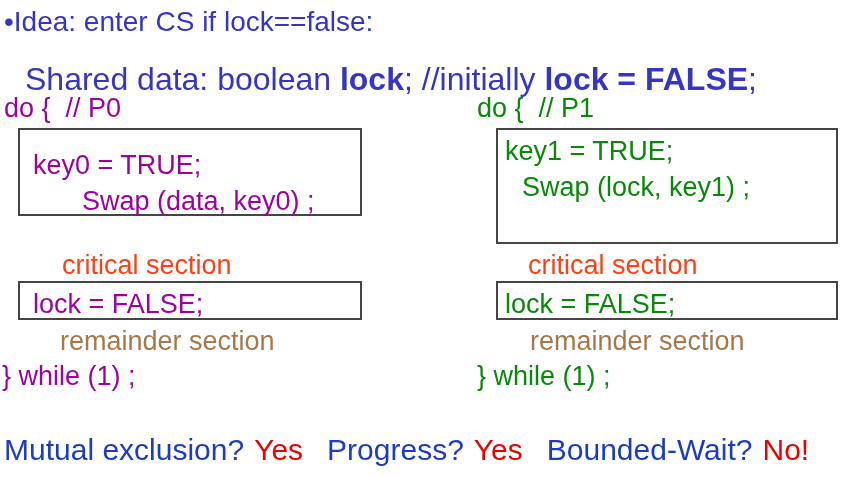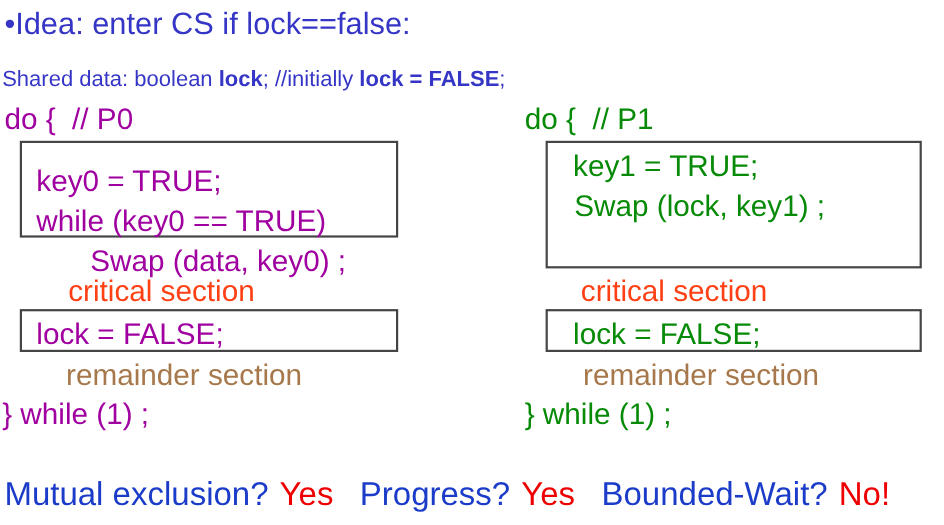--- a/index.html
+++ b/index.html
@@ -2,33 +2,33 @@
 <html style="--blue: #3535c6; --bottom-blue: #1b3cc8; --purple: #a000a0; --green: #078a07; --orange: #ff4015; --brown: #a6784b; --red: #ee0000; --box-border: #454545;"><head>
 <meta charset="utf-8">
 <style>
   html,body{margin:0;padding:0;background:#fff;}
   .slide{
     position:relative;width:858px;height:477px;background:#ffffff;
     font-family:"Liberation Sans", sans-serif;overflow:hidden;
   }
   .abs{position:absolute;white-space:pre;}
   .title{font-size:28px;color:var(--blue);}
-  .shared{font-size:20px;color:var(--blue);}
+  .shared{font-size:32px;color:var(--blue);margin-left:23px;}
   .shared .b{font-weight:bold;}
   .doline{font-size:27px;}
   .p0{color:var(--purple);}
   .p1{color:var(--green);}
   .codebox{
     position:absolute;box-sizing:border-box;
     border:2px solid var(--box-border);
     background:#ffffff;
   }
   .codebox .line{font-size:27px;line-height:36px;white-space:pre;}
   .bx-l .line{padding-left:13px;}
-  .bx-r .line{padding-left:23px;}
+  .bx-r .line{padding-left:7px;}
   .bx-l .indent{padding-left:62px;}
   .bx-r .indent{padding-left:24px;}
   .codebox .single{padding-top:3px;}
   .crit{font-size:27px;color:var(--orange);}
   .rem{font-size:27px;color:var(--brown);}
   .whileline{font-size:27px;}
   .footer{font-size:30px;}
   .footer .q{color:var(--bottom-blue);margin-right:10px;}
   .footer .a{color:var(--red);margin-right:24px;}
   .footer .a:last-child{margin-right:0;margin-top:20px;}
@@ -39,21 +39,20 @@
 <div class="slide">
 
   <div class="abs title" style="left:4px;top:6px;">•Idea: enter CS if lock==false:</div>
 
   <div class="abs shared" style="left:2px;top:61px;"><span>Shared data: boolean </span><span class="b">lock</span><span>; //initially </span><span class="b">lock = FALSE</span><span>;</span></div>
 
   <div class="abs doline p0" style="left:4px;top:93px;">do {  // P0</div>
 
   <div class="codebox bx-l" style="left:18px;top:128px;width:344px;height:88px;padding-top:17px;">
     <div class="line p0">key0 = TRUE;</div>
-    <div class="line p0">while (key0 == TRUE)</div>
     <div class="line p0 indent">Swap (data, key0) ;</div>
   </div>
 
   <div class="abs crit" style="left:62px;top:250px;">critical section</div>
 
   <div class="codebox bx-l" style="left:18px;top:281px;width:344px;height:39px;">
     <div class="line p0 single">lock = FALSE;</div>
   </div>
 
   <div class="abs rem" style="left:60px;top:326px;">remainder section</div>

